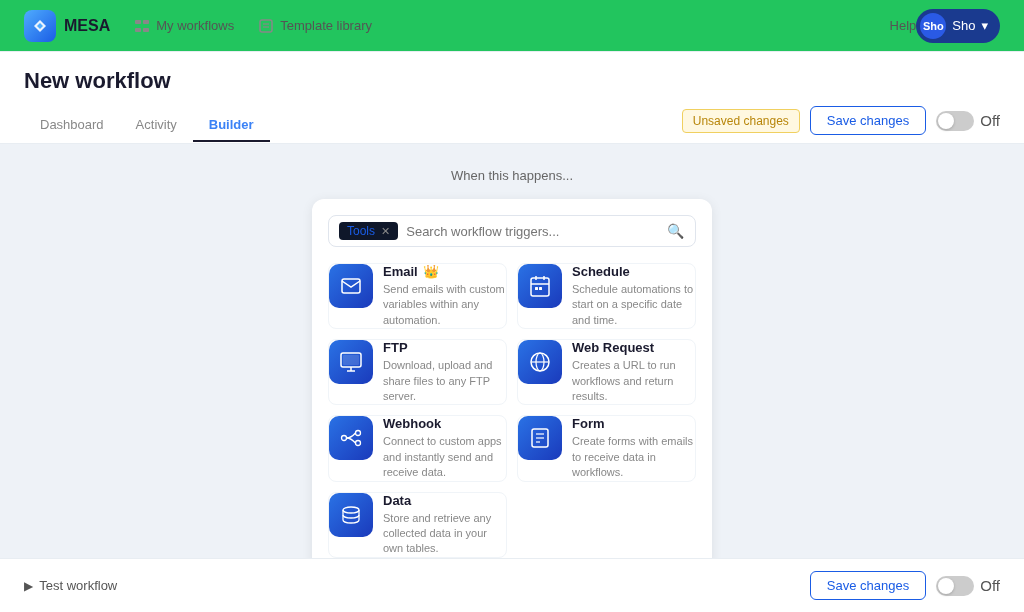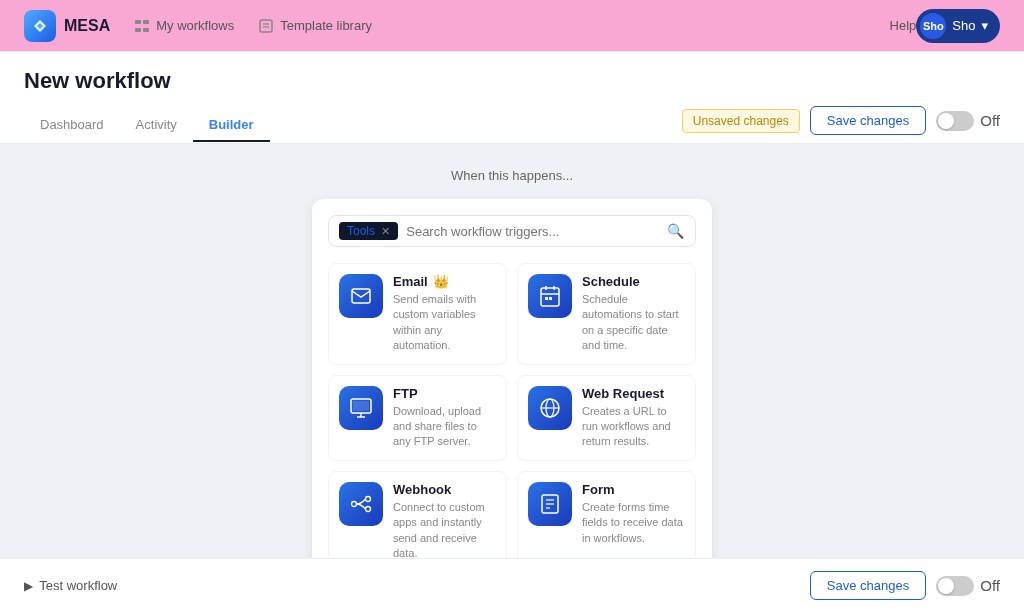--- a/index.html
+++ b/index.html
@@ -1,19 +1,19 @@
 <!DOCTYPE html>
 <html><head>
   <meta charset="utf-8">
   <style>
     * { box-sizing: border-box; margin: 0; padding: 0; }
     body { font-family: -apple-system, BlinkMacSystemFont, 'Segoe UI', sans-serif; background: #f0f4f8; color: #1a1a2e; font-size: 14px; }
 
     
-    .header { background: #f9a8d4; display: flex; align-items: center; padding: 0 24px; height: 52px; border-bottom: 1px solid #e8edf2; gap: 24px; }
+    .header { background: #22c55e; display: flex; align-items: center; padding: 0 24px; height: 52px; border-bottom: 1px solid #e8edf2; gap: 24px; }
     .logo { display: flex; align-items: center; gap: 8px; font-weight: 700; font-size: 16px; color: #1a1a2e; }
     .logo-icon { width: 32px; height: 32px; background: linear-gradient(135deg, #4facfe, #1a5ce5); border-radius: 8px; display: flex; align-items: center; justify-content: center; }
     .logo-icon svg { width: 20px; height: 20px; }
     .nav-link { display: flex; align-items: center; gap: 6px; color: #555; font-size: 13px; cursor: pointer; }
     .header-right { margin-left: auto; display: flex; align-items: center; }
     .help-link { color: #555; font-size: 13px; cursor: pointer; }
     .user-badge { display: flex; align-items: center; gap: 6px; background: #1a3a8f; color: #fff; border-radius: 20px; padding: 4px 12px 4px 4px; font-size: 13px; cursor: pointer; }
     .user-avatar { width: 26px; height: 26px; background: #2a5ae5; border-radius: 50%; display: flex; align-items: center; justify-content: center; font-size: 11px; font-weight: 600; color: #fff; }
 
     
@@ -35,21 +35,21 @@
 
     
     .card { background: #fff; border-radius: 12px; box-shadow: 0 2px 12px rgba(0,0,0,0.08); width: 400px; padding: 16px; }
     .search-bar { display: flex; align-items: center; gap: 8px; border: 1px solid #e0e5ed; border-radius: 8px; padding: 6px 10px; margin-bottom: 16px; }
     .filter-tag { display: flex; align-items: center; gap: 4px; background: #0f172a; color: #1a5ce5; border-radius: 4px; padding: 2px 8px; font-size: 12px; font-weight: 500; white-space: nowrap; }
     .filter-tag-x { cursor: pointer; color: #888; font-size: 11px; margin-left: 2px; }
     .search-input { border: none; outline: none; flex: 1; font-size: 13px; color: #888; background: transparent; }
     .search-icon { color: #aaa; font-size: 14px; }
 
     .grid { display: grid; grid-template-columns: 1fr 1fr; gap: 10px; }
-    .tool-item { display: flex; align-items: flex-start; gap: 10px; padding: 10px; border: 1px solid #f0f4f8; border-radius: 8px; cursor: pointer; }
+    .tool-item { display: flex; align-items: flex-start; gap: 10px; border: 1px solid #f0f4f8; border-radius: 8px; cursor: pointer; }
     .tool-icon-wrap { width: 44px; height: 44px; border-radius: 10px; background: linear-gradient(135deg, #2a72e5, #1a3abb); display: flex; align-items: center; justify-content: center; flex-shrink: 0; }
     .tool-icon-wrap svg { width: 24px; height: 24px; }
     .tool-info { flex: 1; }
     .tool-name { font-size: 13px; font-weight: 600; color: #1a1a2e; margin-bottom: 3px; display: flex; align-items: center; gap: 6px; }
     .tool-desc { font-size: 11px; color: #888; line-height: 1.4; }
     .crown { font-size: 13px; }
 
     
     .footer-bar { background: #fff; border-top: 1px solid #e8edf2; display: flex; align-items: center; justify-content: space-between; padding: 12px 24px; position: fixed; bottom: 0; left: 0; right: 0; }
     .test-btn { display: flex; align-items: center; gap: 6px; color: #555; font-size: 13px; cursor: pointer; }
@@ -225,21 +225,21 @@
         <div class="tool-icon-wrap" style="background: linear-gradient(135deg, #2a72e5, #1a3abb);">
           <svg viewBox="0 0 24 24" fill="none">
             <rect x="4" y="3" width="16" height="18" rx="2" stroke="white" stroke-width="1.5" fill="none"></rect>
             <line x1="8" y1="8" x2="16" y2="8" stroke="white" stroke-width="1.2"></line>
             <line x1="8" y1="12" x2="16" y2="12" stroke="white" stroke-width="1.2"></line>
             <line x1="8" y1="16" x2="12" y2="16" stroke="white" stroke-width="1.2"></line>
           </svg>
         </div>
         <div class="tool-info">
           <div class="tool-name">Form</div>
-          <div class="tool-desc">Create forms time fields to receive data in workflows.</div>
+          <div class="tool-desc">Create forms with emails to receive data in workflows.</div>
         </div>
       </div>
 
       <div class="tool-item" style="grid-column: 1;">
         <div class="tool-icon-wrap" style="background: linear-gradient(135deg, #2a72e5, #1a3abb);">
           <svg viewBox="0 0 24 24" fill="none">
             <ellipse cx="12" cy="7" rx="8" ry="3" stroke="white" stroke-width="1.3" fill="none"></ellipse>
             <path d="M4 7v5c0 1.66 3.58 3 8 3s8-1.34 8-3V7" stroke="white" stroke-width="1.3" fill="none"></path>
             <path d="M4 12v5c0 1.66 3.58 3 8 3s8-1.34 8-3v-5" stroke="white" stroke-width="1.3" fill="none"></path>
           </svg>

